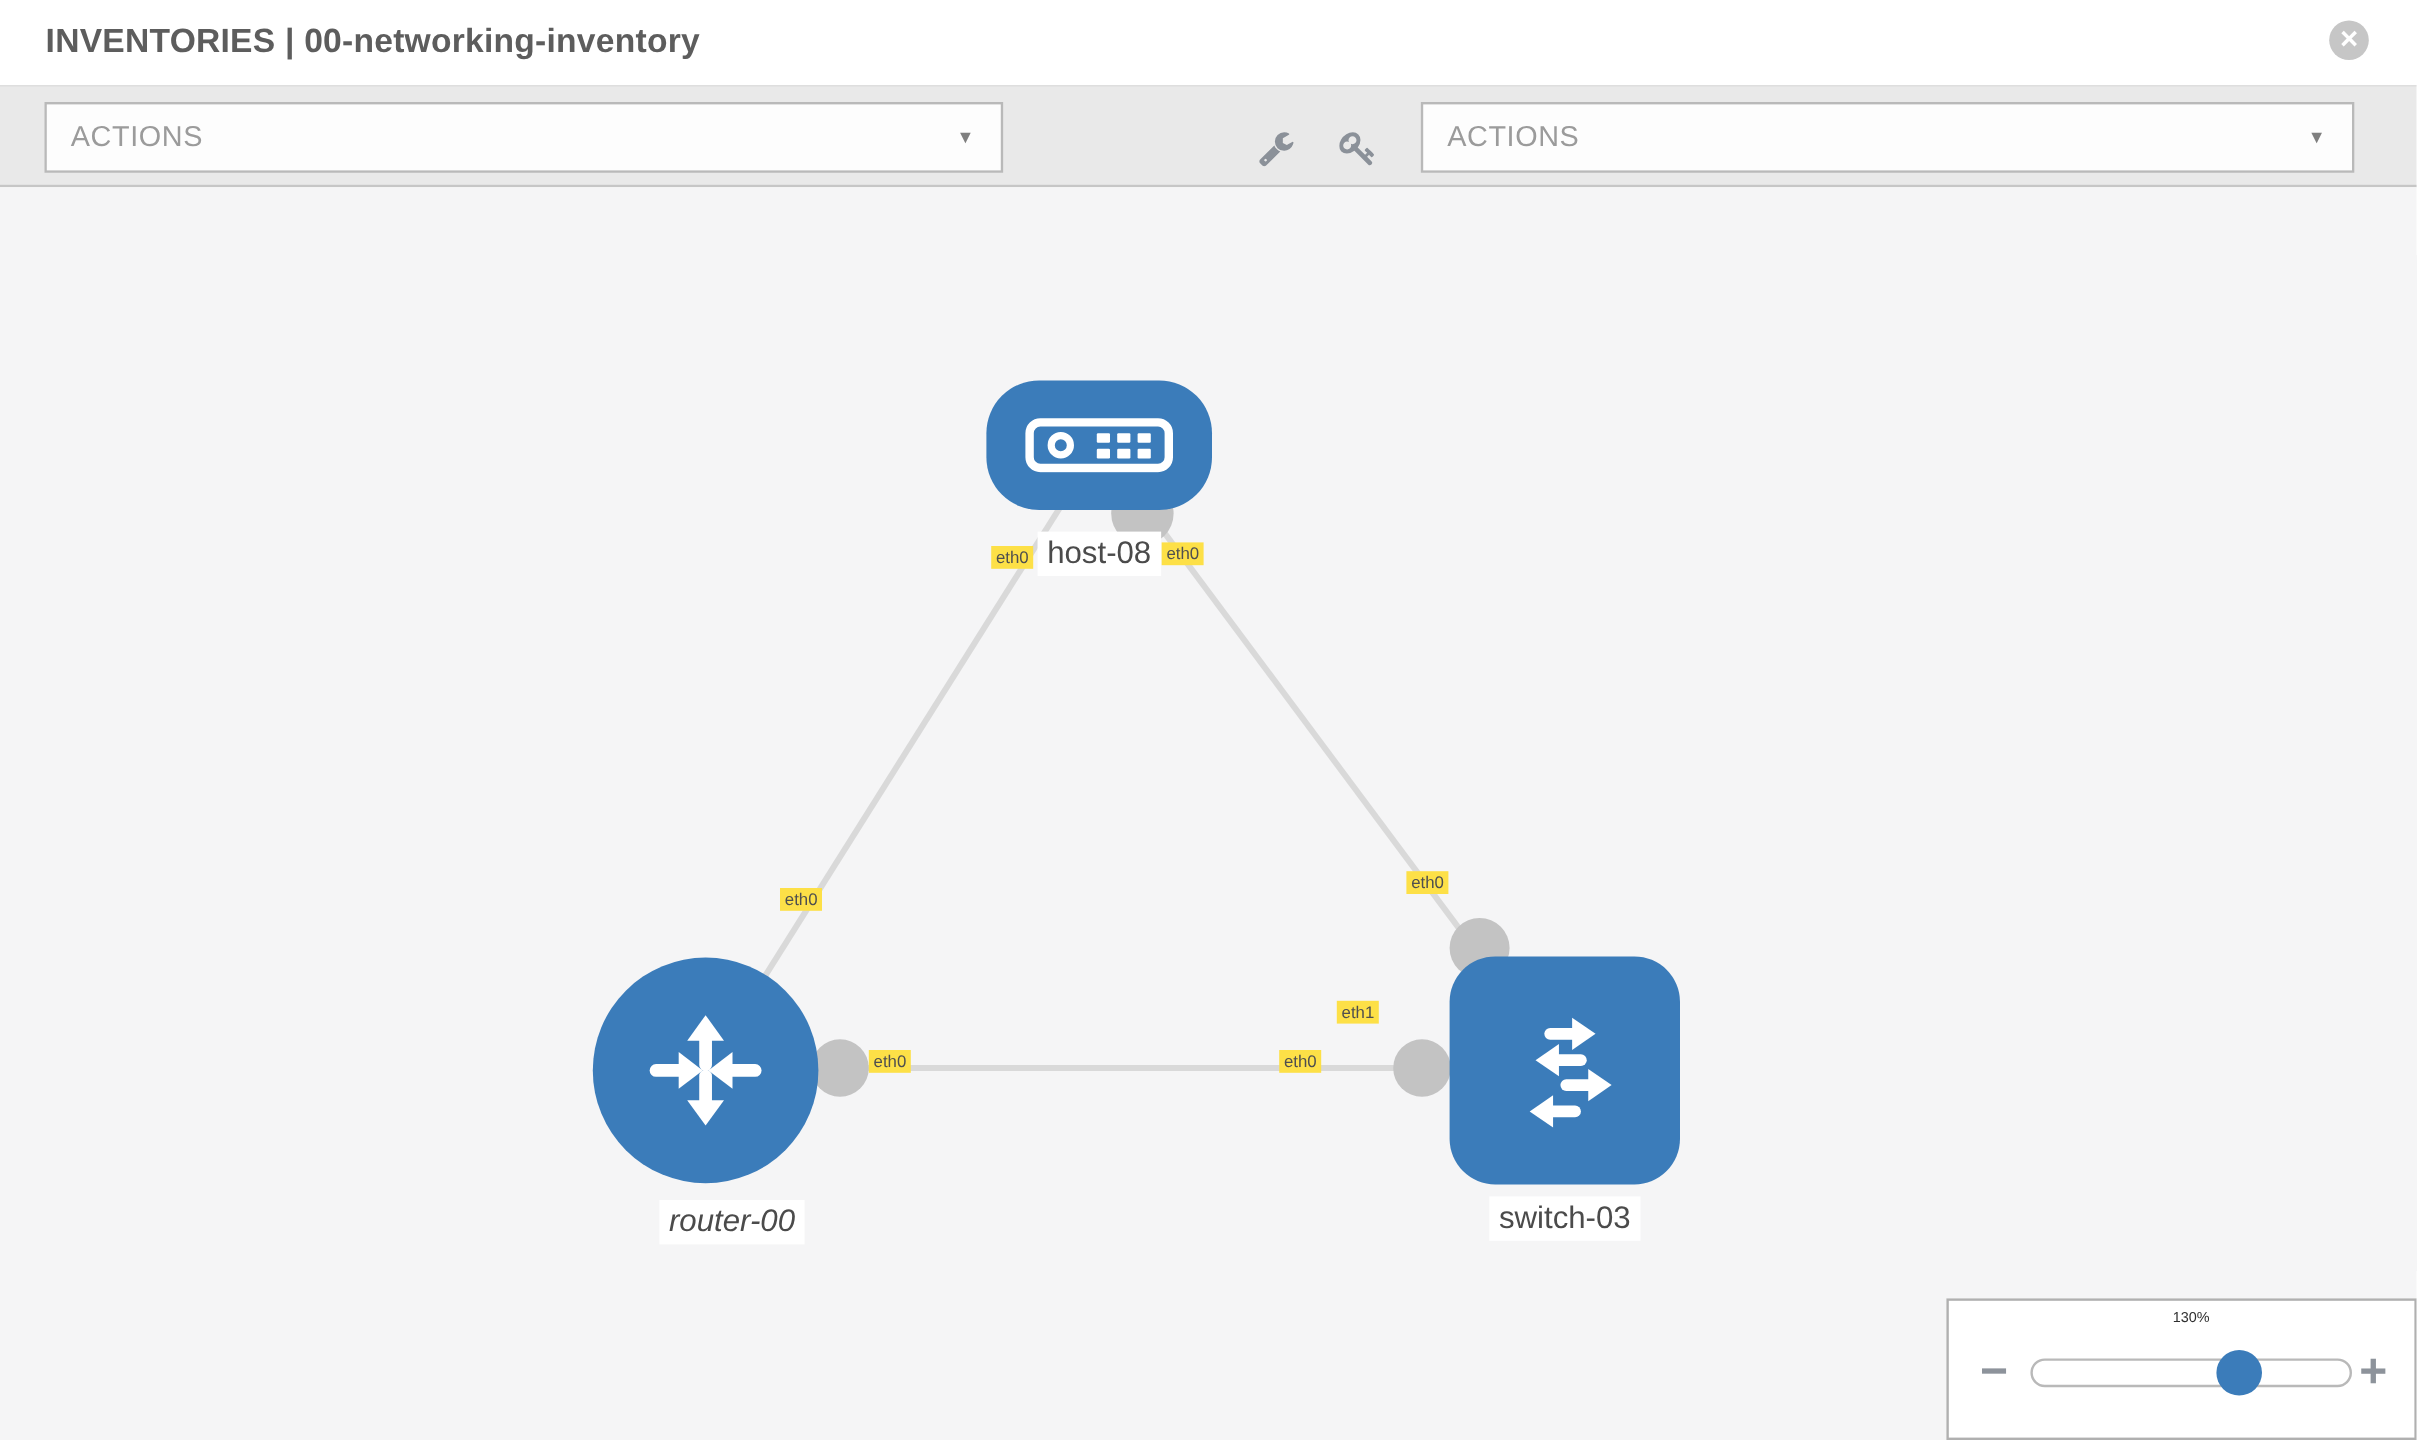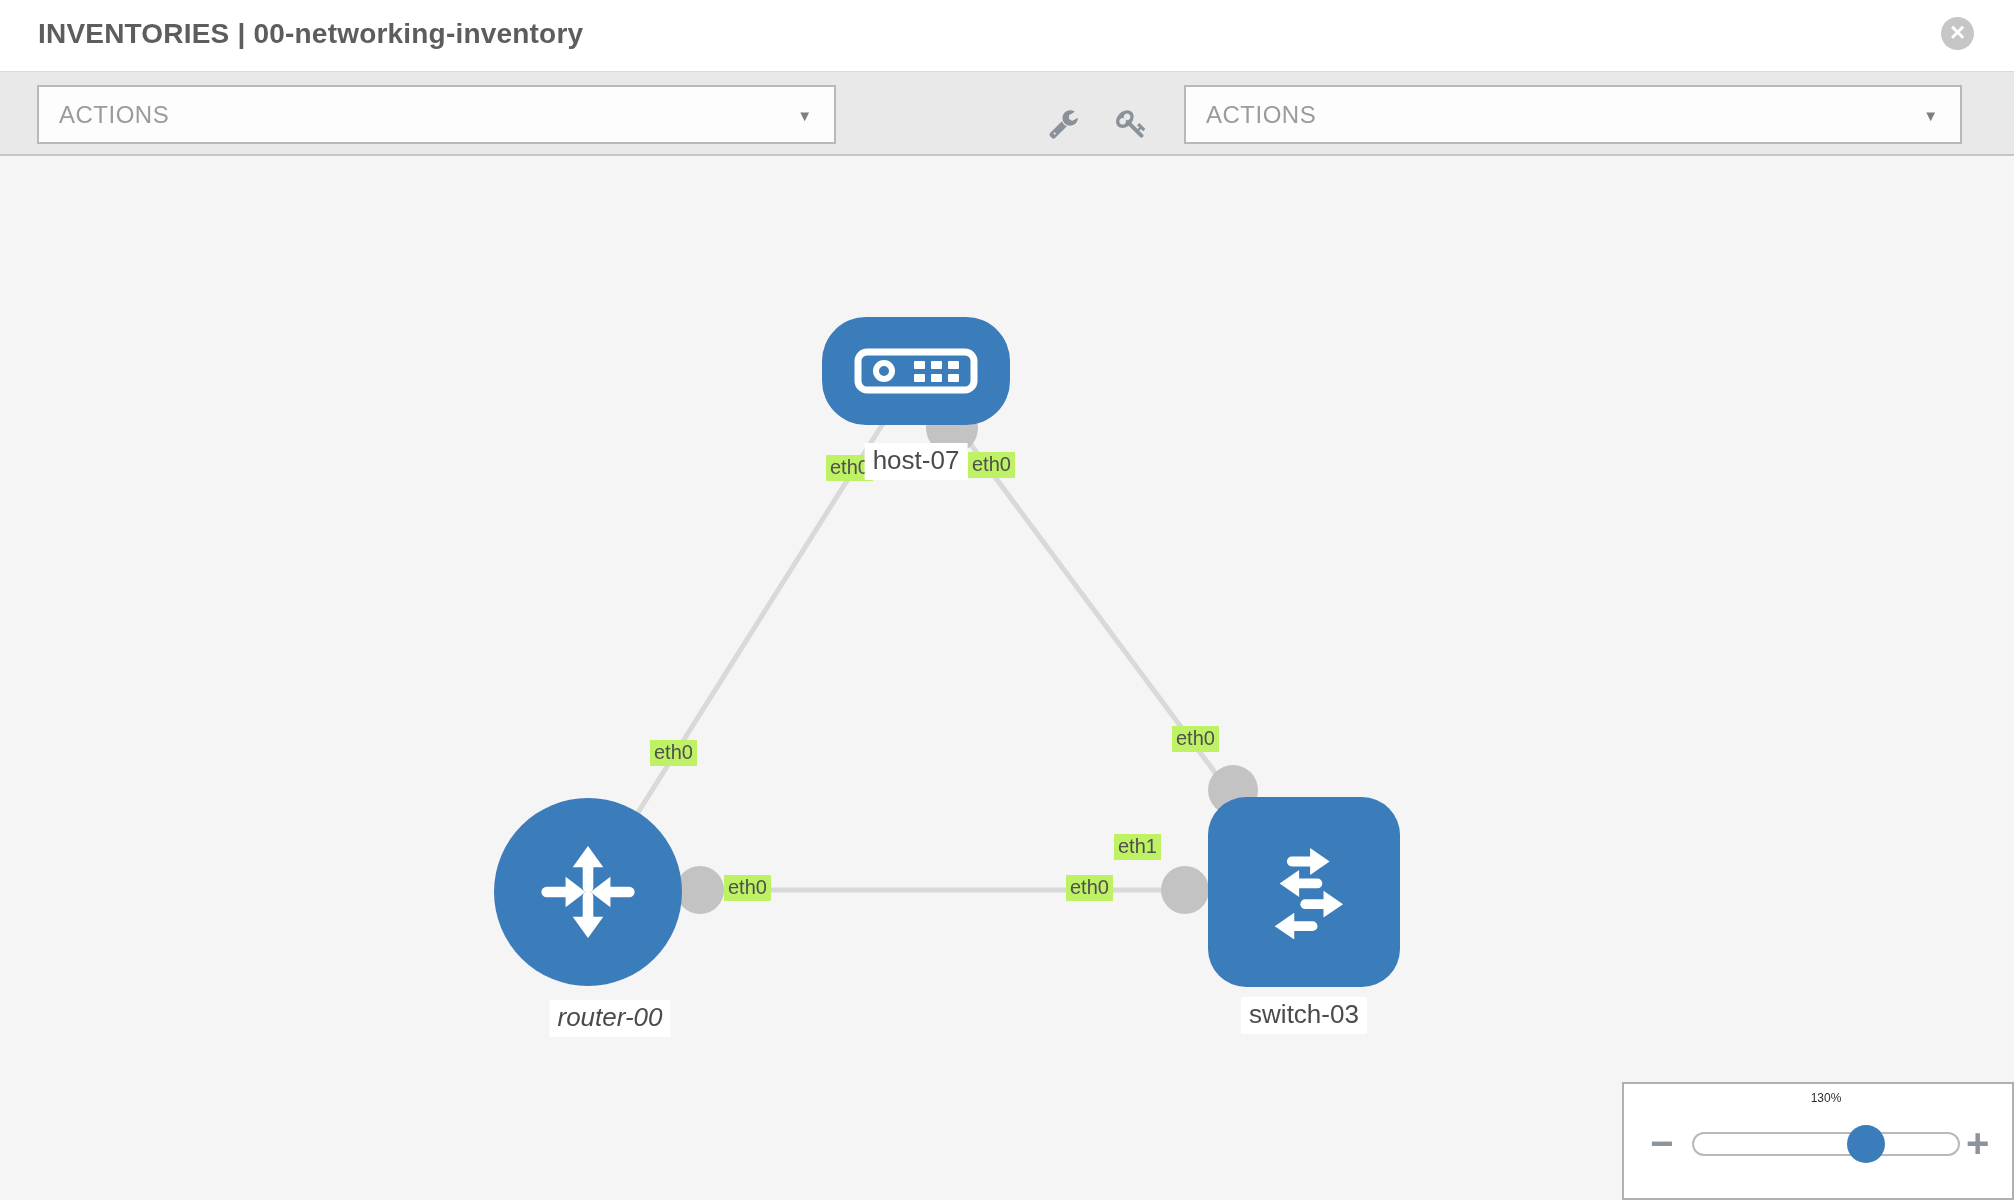--- a/index.html
+++ b/index.html
@@ -122,23 +122,23 @@
     padding: 2px 8px 4px 8px;
     white-space: nowrap;
     z-index: 7;
   }
   .nlabel.host   { left: 916px;  top: 287px; }
   .nlabel.router { left: 610px;  top: 844px; font-style: italic; }
   .nlabel.switch { left: 1304px; top: 841px; }
 
   .ilabel {
     position: absolute;
-    background: #bef264;
+    background: #fde047;
     color: #4f4f4f;
-    font-size: 20px;
+    font-size: 14px;
     padding: 1px 4px 2px 4px;
     white-space: nowrap;
     z-index: 5;
     text-align: right;
   }
   .ilabel.hr-host   { left: 826px;  top: 299px; }
   .ilabel.hs-host   { left: 968px;  top: 296px; }
   .ilabel.hr-router { left: 650px;  top: 584px; }
   .ilabel.hs-switch { left: 1172px; top: 570px; }
   .ilabel.rs-router { left: 724px;  top: 719px; }
@@ -284,21 +284,21 @@
     </div>
 
     <span class="ilabel hr-host">eth0</span>
     <span class="ilabel hs-host">eth0</span>
     <span class="ilabel hr-router">eth0</span>
     <span class="ilabel hs-switch">eth0</span>
     <span class="ilabel rs-router">eth0</span>
     <span class="ilabel rs-switch-under">eth0</span>
     <span class="ilabel rs-switch-over">eth1</span>
 
-    <span class="nlabel host">host-07</span>
+    <span class="nlabel host">host-08</span>
     <span class="nlabel router">router-00</span>
     <span class="nlabel switch">switch-03</span>
 
     <div class="zoompanel">
       <div class="zlevel">130%</div>
       <span class="zminus">−</span>
       <div class="ztrack"></div>
       <div class="zhandle"></div>
       <span class="zplus">+</span>
     </div>

